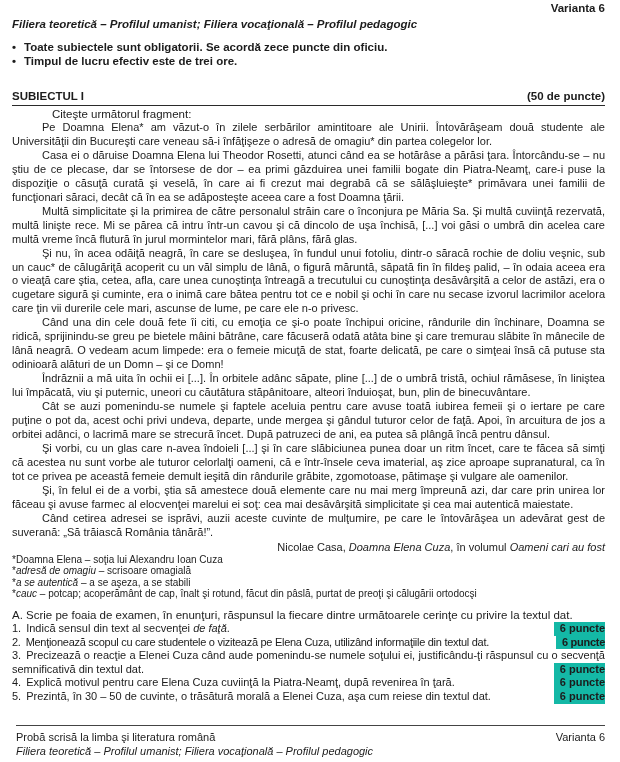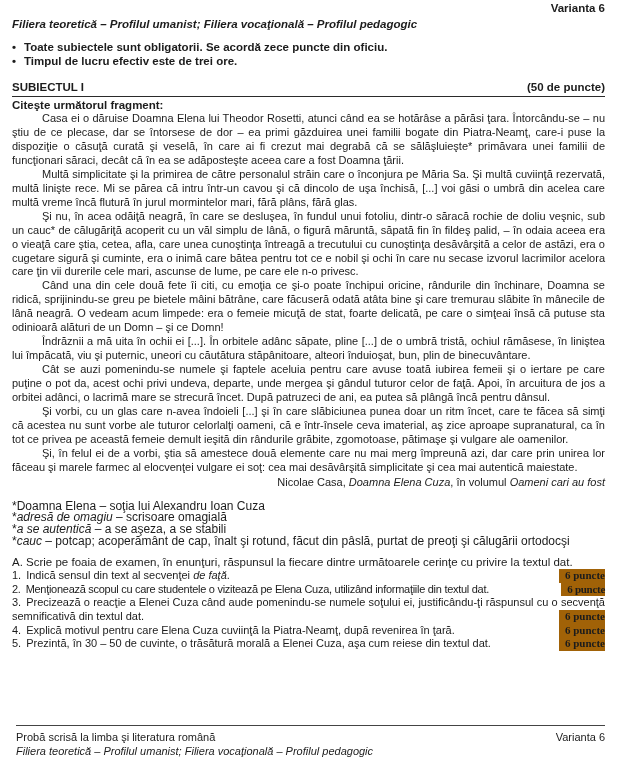--- a/index.html
+++ b/index.html
@@ -33,49 +33,50 @@
     font-weight: bold;
     line-height: 14px;
   }
   .bullet-mark { display: inline-block; width: 12px; }
   .subject-row {
     display: flex;
     justify-content: space-between;
     font-size: 11.5px;
     font-weight: bold;
     line-height: 13px;
-    margin-top: 13px;
+    margin-top: 22px;
     padding-bottom: 2px;
     border-bottom: 1.5px solid #2a2a2a;
   }
   .intro {
     font-size: 11.5px;
-    font-weight: bold;
+    font-weight: normal;
     line-height: 14px;
     margin-top: 1px;
+    margin-left: 40px;
   }
   .fragment {
     font-size: 11px;
     line-height: 13.95px;
     text-align: justify;
   }
   .fragment p {
     margin: 0;
     text-indent: 30px;
   }
   .attribution {
     font-size: 11px;
     line-height: 14px;
     text-align: right;
   }
   .it { font-style: italic; }
   .footnotes {
-    font-size: 12px;
+    font-size: 10px;
     line-height: 11.6px;
-    margin-top: 12px;
+    margin-top: 0;
   }
   .section-a {
     font-size: 11.5px;
     font-weight: normal;
     line-height: 14px;
     text-align: justify;
     margin-top: 8px;
   }
   .tasks {
     font-size: 11px;
@@ -84,23 +85,22 @@
   .task {
     position: relative;
     text-align: justify;
   }
   .task .tnum { margin-right: 5px; }
   .task .pts {
     position: absolute;
     right: 0;
     bottom: 0;
     font-weight: bold;
-    background: #a16207;
+    background: #14b8a6;
     padding-left: 6px;
-    font-family: Liberation Serif, serif;
   }
   .task.tight { letter-spacing: -0.28px; }
   .footer {
     position: absolute;
     left: 16px;
     right: 15px;
     bottom: 4px;
     border-top: 1px solid #444;
     padding-top: 5px;
     font-size: 11px;
@@ -124,28 +124,30 @@
   </div>
 
   <div class="subject-row">
     <span>SUBIECTUL I</span>
     <span>(50 de puncte)</span>
   </div>
 
   <div class="intro">Citeşte următorul fragment:</div>
 
   <div class="fragment">
+    <p>Pe Doamna Elena* am văzut-o în zilele serbărilor amintitoare ale Unirii. Întovărăşeam două studente ale Universităţii din Bucureşti care veneau să-i înfăţişeze o adresă de omagiu* din partea colegelor lor.</p>
     <p>Casa ei o dăruise Doamna Elena lui Theodor Rosetti, atunci când ea se hotărâse a părăsi ţara. Întorcându-se – nu ştiu de ce plecase, dar se întorsese de dor – ea primi găzduirea unei familii bogate din Piatra-Neamţ, care-i puse la dispoziţie o căsuţă curată şi veselă, în care ai fi crezut mai degrabă că se sălăşluieşte* primăvara unei familii de funcţionari săraci, decât că în ea se adăposteşte aceea care a fost Doamna ţării.</p>
     <p>Multă simplicitate şi la primirea de către personalul străin care o înconjura pe Măria Sa. Şi multă cuviinţă rezervată, multă linişte rece. Mi se părea că intru într-un cavou şi că dincolo de uşa închisă, [...] voi găsi o umbră din acelea care multă vreme încă flutură în jurul mormintelor mari, fără plâns, fără glas.</p>
     <p>Şi nu, în acea odăiţă neagră, în care se desluşea, în fundul unui fotoliu, dintr-o săracă rochie de doliu veşnic, sub un cauc* de călugăriţă acoperit cu un văl simplu de lână, o figură măruntă, săpată fin în fildeş palid, – în odaia aceea era o vieaţă care ştia, cetea, afla, care unea cunoştinţa întreagă a trecutului cu cunoştinţa desăvârşită a celor de astăzi, era o cugetare sigură şi cuminte, era o inimă care bătea pentru tot ce e nobil şi ochi în care nu secase izvorul lacrimilor acelora care ţin vii durerile cele mari, ascunse de lume, pe care ele n-o privesc.</p>
     <p>Când una din cele două fete îi citi, cu emoţia ce şi-o poate închipui oricine, rândurile din închinare, Doamna se ridică, sprijinindu-se greu pe bietele mâini bătrâne, care făcuseră odată atâta bine şi care tremurau slăbite în mânecile de lână neagră. O vedeam acum limpede: era o femeie micuţă de stat, foarte delicată, pe care o simţeai însă că putuse sta odinioară alături de un Domn – şi ce Domn!</p>
     <p>Îndrăznii a mă uita în ochii ei [...]. În orbitele adânc săpate, pline [...] de o umbră tristă, ochiul rămăsese, în liniştea lui împăcată, viu şi puternic, uneori cu căutătura stăpânitoare, alteori înduioşat, bun, plin de binecuvântare.</p>
     <p>Cât se auzi pomenindu-se numele şi faptele aceluia pentru care avuse toată iubirea femeii şi o iertare pe care puţine o pot da, acest ochi privi undeva, departe, unde mergea şi gândul tuturor celor de faţă. Apoi, în arcuitura de jos a orbitei adânci, o lacrimă mare se strecură încet. După patruzeci de ani, ea putea să plângă încă pentru dânsul.</p>
     <p>Şi vorbi, cu un glas care n-avea îndoieli [...] şi în care slăbiciunea punea doar un ritm încet, care te făcea să simţi că acestea nu sunt vorbe ale tuturor celorlalţi oameni, că e într-însele ceva imaterial, aş zice aproape supranatural, ca în tot ce privea pe această femeie demult ieşită din rândurile grăbite, zgomotoase, pătimaşe şi vulgare ale oamenilor.</p>
-    <p>Şi, în felul ei de a vorbi, ştia să amestece două elemente care nu mai merg împreună azi, dar care prin unirea lor făceau şi marele farmec al elocvenţei vulgare ei soţ: cea mai desăvârşită simplicitate şi cea mai autentică maiestate.</p>
+    <p>Şi, în felul ei de a vorbi, ştia să amestece două elemente care nu mai merg împreună azi, dar care prin unirea lor făceau şi avuse farmec al elocvenţei marelui ei soţ: cea mai desăvârşită simplicitate şi cea mai autentică maiestate.</p>
+    <p>Când cetirea adresei se isprăvi, auzii aceste cuvinte de mulţumire, pe care le întovărăşea un adevărat gest de suverană: „Să trăiască România tânără!”.</p>
   </div>
 
   <div class="attribution">
     <span>Nicolae Casa, </span><span class="it">Doamna Elena Cuza</span><span>, în volumul </span><span class="it">Oameni cari au fost</span>
   </div>
 
   <div class="footnotes">
     <div><span>*</span><span>Doamna Elena</span><span> – soţia lui Alexandru Ioan Cuza</span></div>
     <div><span>*</span><span class="it">adresă de omagiu</span><span> – scrisoare omagială</span></div>
     <div><span>*</span><span class="it">a se autentică</span><span> – a se aşeza, a se stabili</span></div>

